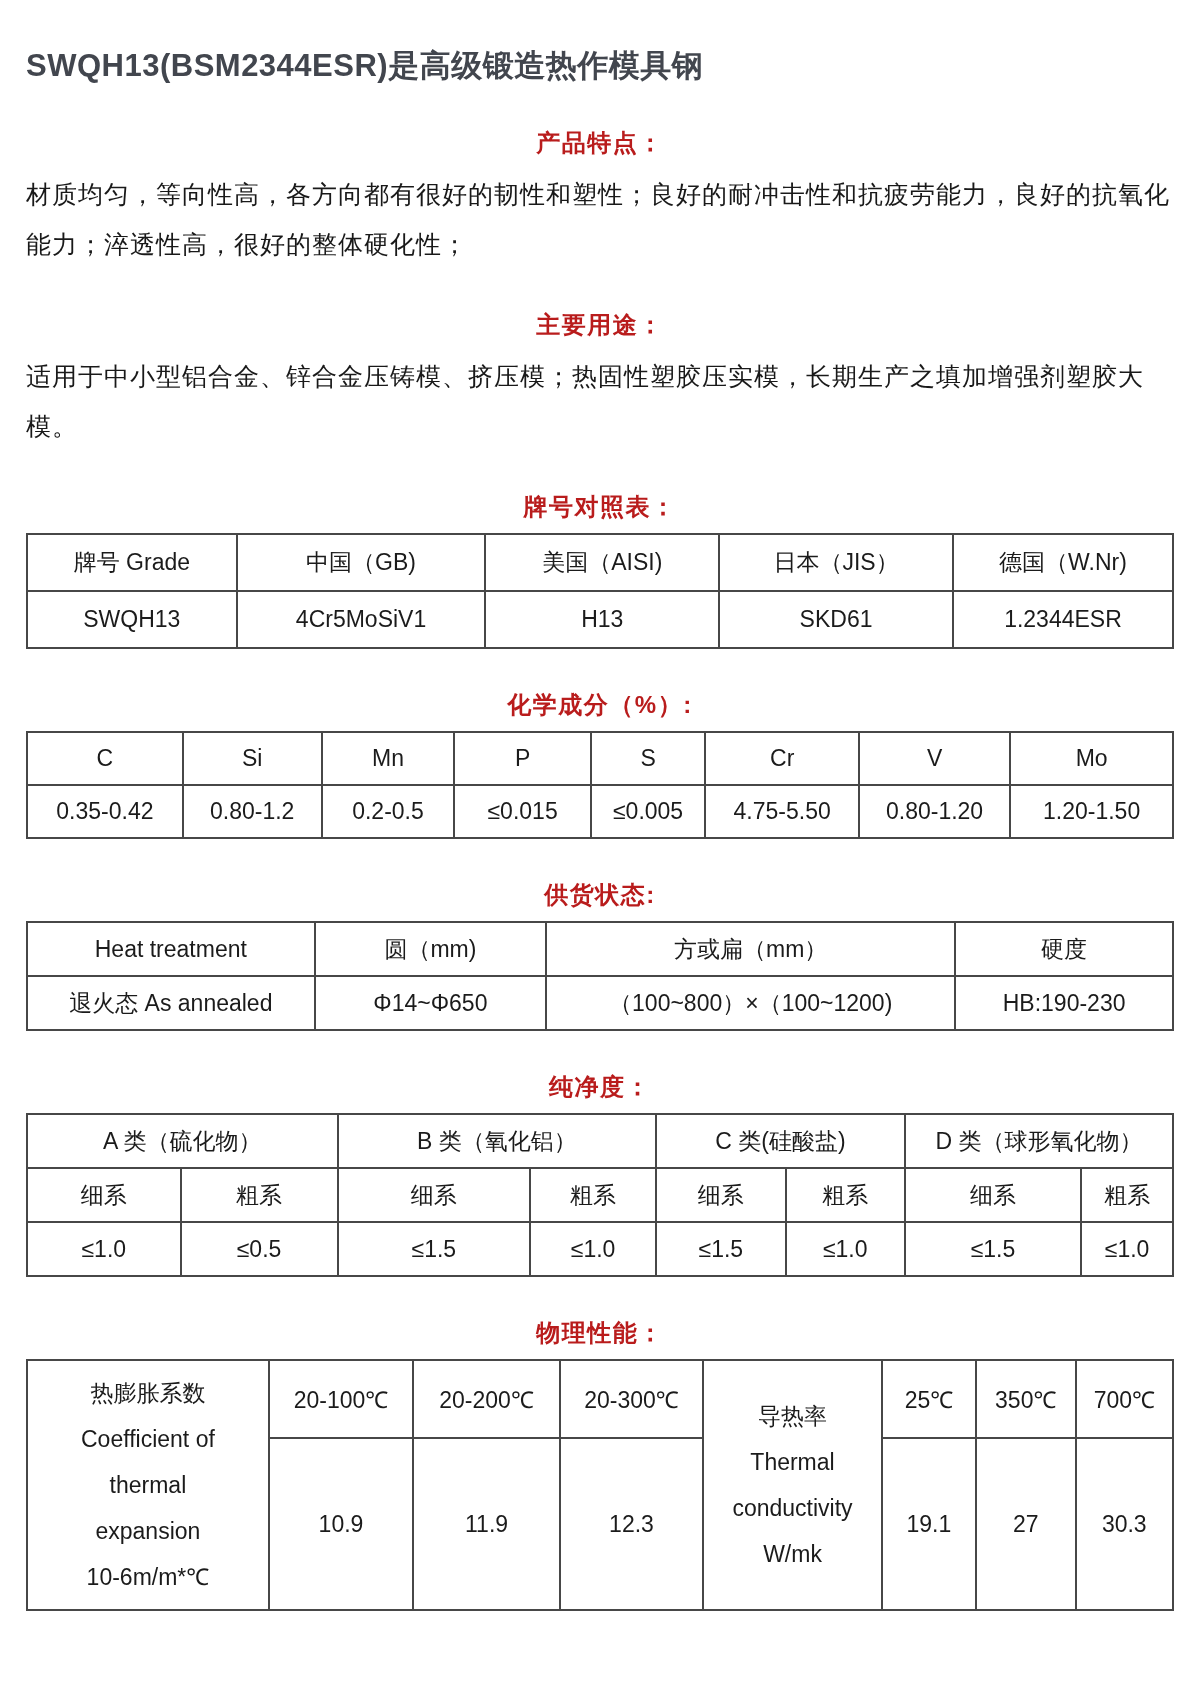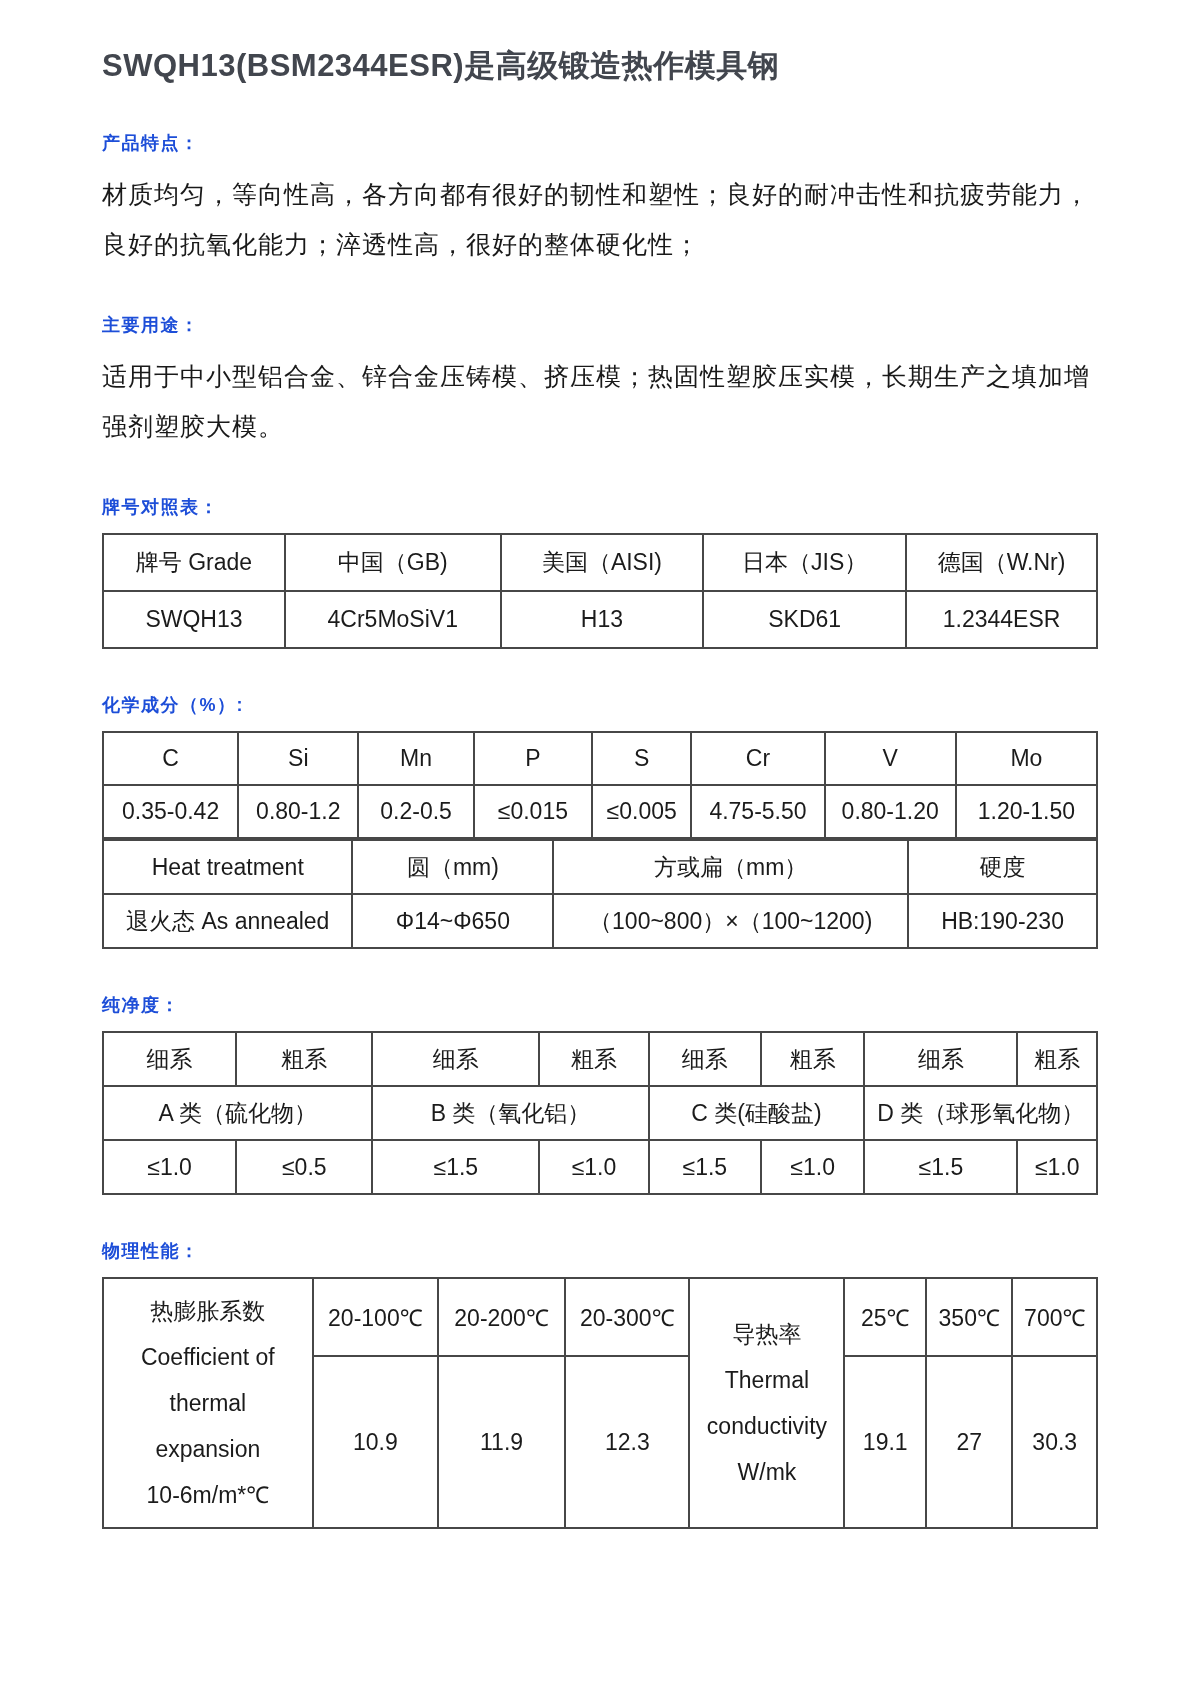--- a/index.html
+++ b/index.html
@@ -3,39 +3,40 @@
 <meta charset="utf-8">
 <style>
   html, body { margin: 0; padding: 0; background: #ffffff; }
   body {
     width: 1200px;
     min-height: 1697px;
     font-family: "Liberation Sans", sans-serif;
     color: #1b1b1b;
   }
   .page {
-    padding: 0 102px;
+    padding: 0 26px;
     box-sizing: border-box;
     width: 1200px;
   }
   .doc-title {
     margin: 45px 0 0 0;
     font-size: 31px;
     font-weight: bold;
     color: #42464e;
     letter-spacing: 0.5px;
     line-height: 42px;
   }
   .red-heading {
     margin: 40px 0 10px 0;
-    font-size: 18px;
+    font-size: 24px;
     font-weight: bold;
-    color: #1d4ed8;
+    color: #b91c1c;
     letter-spacing: 1.5px;
     line-height: 32px;
+    text-align: center;
   }
   .body-text {
     margin: 10px 0 0 0;
     font-size: 25px;
     line-height: 50px;
     letter-spacing: 1px;
     color: #191919;
   }
   table {
     width: 100%;
@@ -134,20 +135,21 @@
       <td>0.2-0.5</td>
       <td>≤0.015</td>
       <td>≤0.005</td>
       <td>4.75-5.50</td>
       <td>0.80-1.20</td>
       <td>1.20-1.50</td>
     </tr>
   </tbody>
     </table>
 
+  <h2 class="red-heading">供货状态:</h2>
   <table class="supply-table">
     <colgroup>
       <col style="width:25.1%">
         <col style="width:20.2%">
         <col style="width:35.7%">
         <col style="width:19.0%">
     </colgroup>
     <tbody>
         <tr>
       <th>Heat treatment</th>
@@ -171,34 +173,34 @@
         <col style="width:13.7%">
         <col style="width:16.8%">
         <col style="width:11.0%">
         <col style="width:11.3%">
         <col style="width:10.4%">
         <col style="width:15.4%">
         <col style="width:8.0%">
     </colgroup>
     <tbody>
         <tr>
-      <th>细系</th>
-      <th>粗系</th>
-      <th>细系</th>
-      <th>粗系</th>
-      <th>细系</th>
-      <th>粗系</th>
-      <th>细系</th>
-      <th>粗系</th>
-    </tr>
-    <tr>
       <th colspan="2">A 类（硫化物）</th>
       <th colspan="2">B 类（氧化铝）</th>
       <th colspan="2">C 类(硅酸盐)</th>
       <th colspan="2">D 类（球形氧化物）</th>
+    </tr>
+    <tr>
+      <th>细系</th>
+      <th>粗系</th>
+      <th>细系</th>
+      <th>粗系</th>
+      <th>细系</th>
+      <th>粗系</th>
+      <th>细系</th>
+      <th>粗系</th>
     </tr>
     <tr>
       <td>≤1.0</td>
       <td>≤0.5</td>
       <td>≤1.5</td>
       <td>≤1.0</td>
       <td>≤1.5</td>
       <td>≤1.0</td>
       <td>≤1.5</td>
       <td>≤1.0</td>

